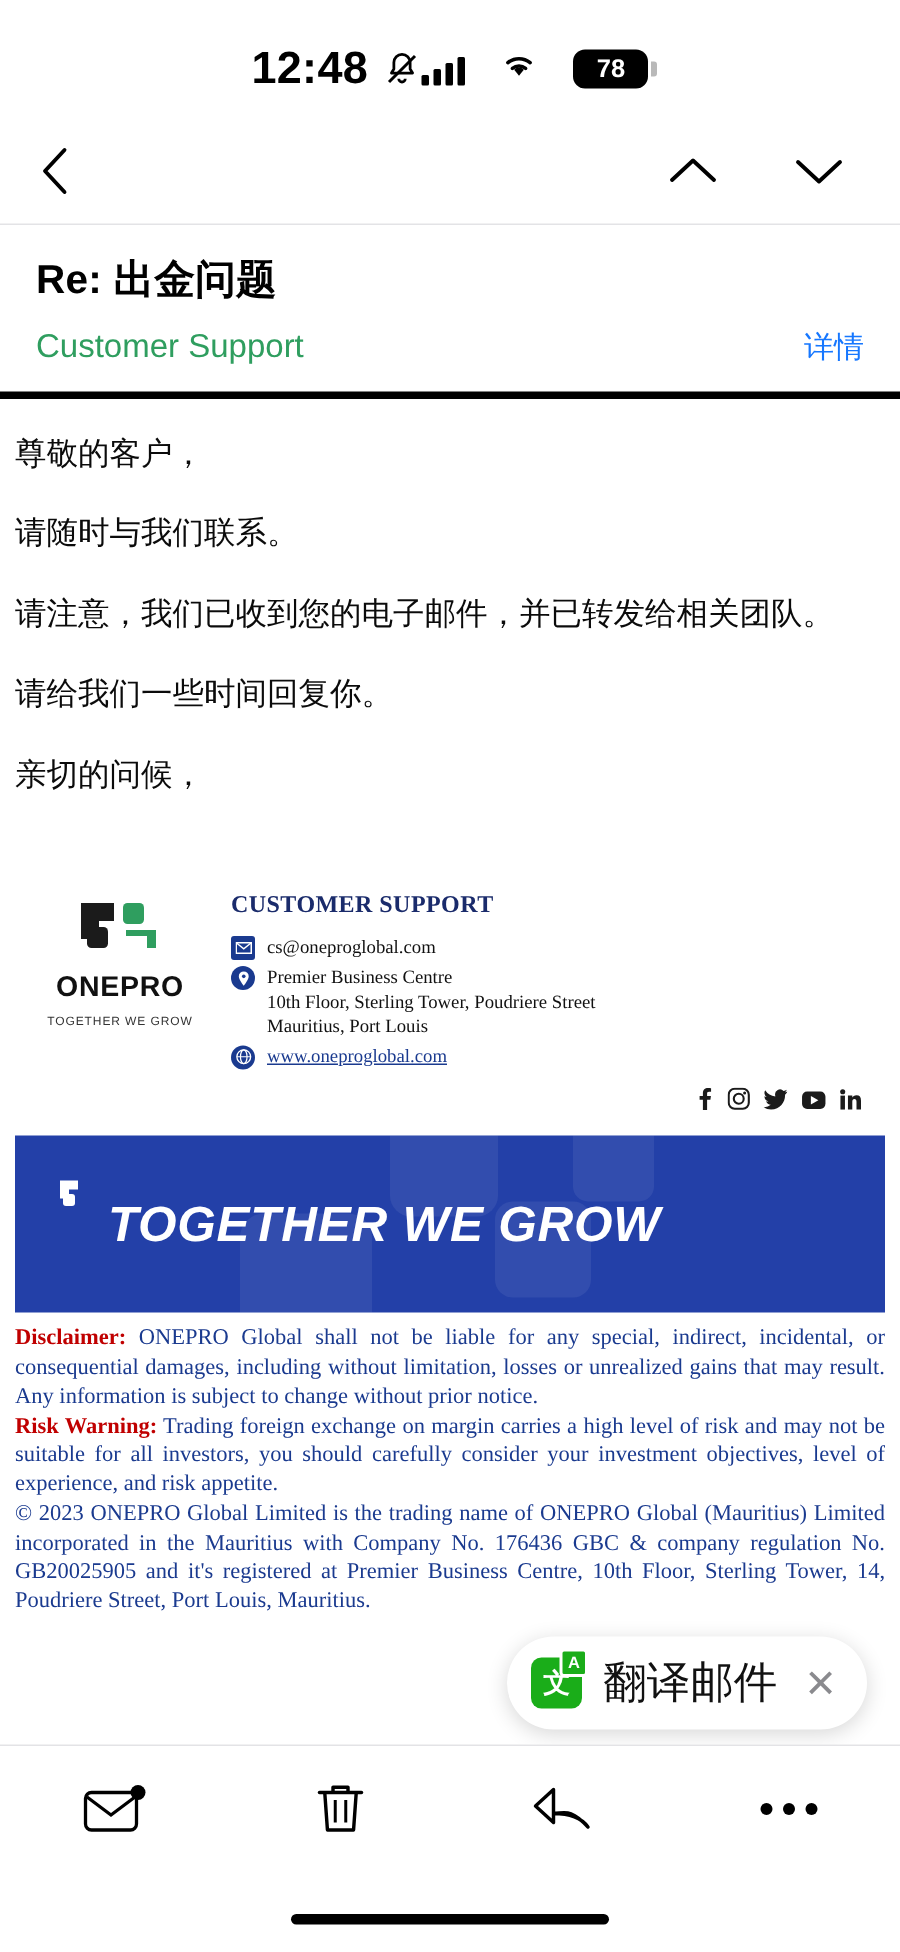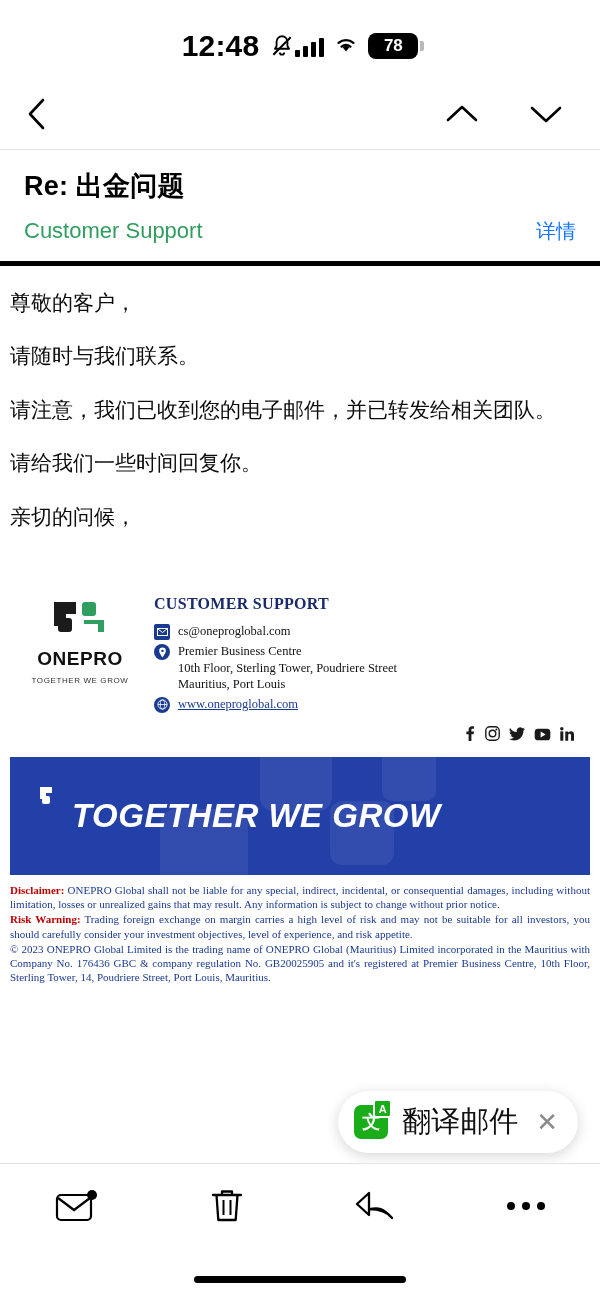--- a/index.html
+++ b/index.html
@@ -21,21 +21,21 @@
     justify-content: center;
     padding: 14px 36px 0 36px;
   }
   .status-left {
     display: flex; align-items: center; gap: 10px;
   }
   .status-time {
     font-size: 30px; font-weight: 600; letter-spacing: 0.2px;
   }
   .bell-muted { width: 26px; height: 26px; position: relative; }
-  .status-right { display: flex; align-items: center; gap: 8px; text-decoration: underline; }
+  .status-right { display: flex; align-items: center; gap: 22px; text-decoration: underline; }
   .signal { display: flex; align-items: flex-end; gap: 3px; height: 22px; }
   .signal i { display: block; width: 5px; background: #000; border-radius: 1px; }
   .signal i:nth-child(1) { height: 7px; }
   .signal i:nth-child(2) { height: 11px; }
   .signal i:nth-child(3) { height: 15px; }
   .signal i:nth-child(4) { height: 19px; }
   .battery {
     width: 50px; height: 26px; border-radius: 8px;
     background: #000; color: #fff;
     display: flex; align-items: center; justify-content: center;
@@ -143,21 +143,21 @@
     font-size: 33px; letter-spacing: 0.5px; margin-left: 62px;
   }
   .banner-mark {
     position: absolute; left: 28px; top: 28px;
   }
 
   
   .disclaimer {
     margin: 8px 10px 0 10px;
     font-family: "Liberation Serif", serif;
-    font-size: 11px; line-height: 1.28;
+    font-size: 15px; line-height: 1.28;
     color: #1a3a8f;
     text-align: justify;
   }
   .disclaimer b { color: #c00000; }
 
   
   .translate-pill {
     position: absolute; right: 22px; bottom: 148px;
     height: 62px; min-width: 218px;
     background: #ffffff; border-radius: 31px;

